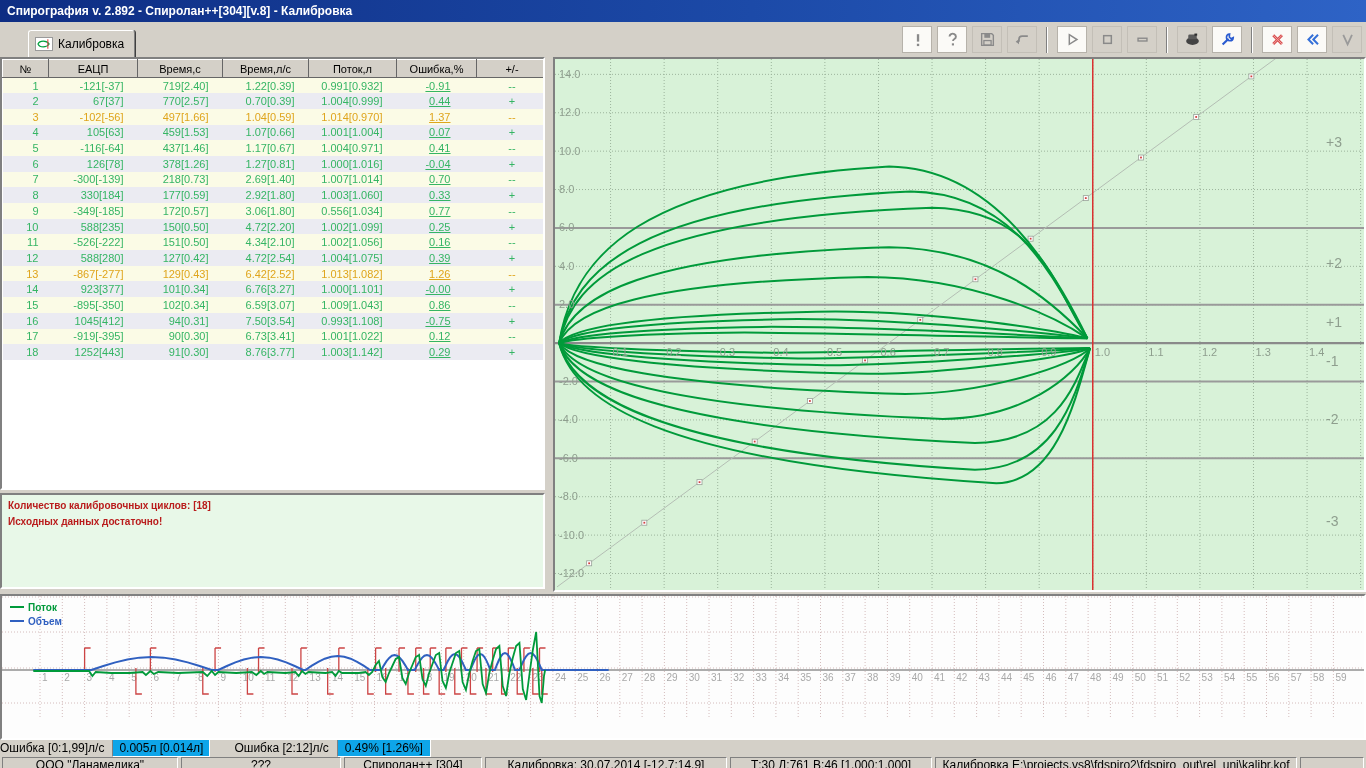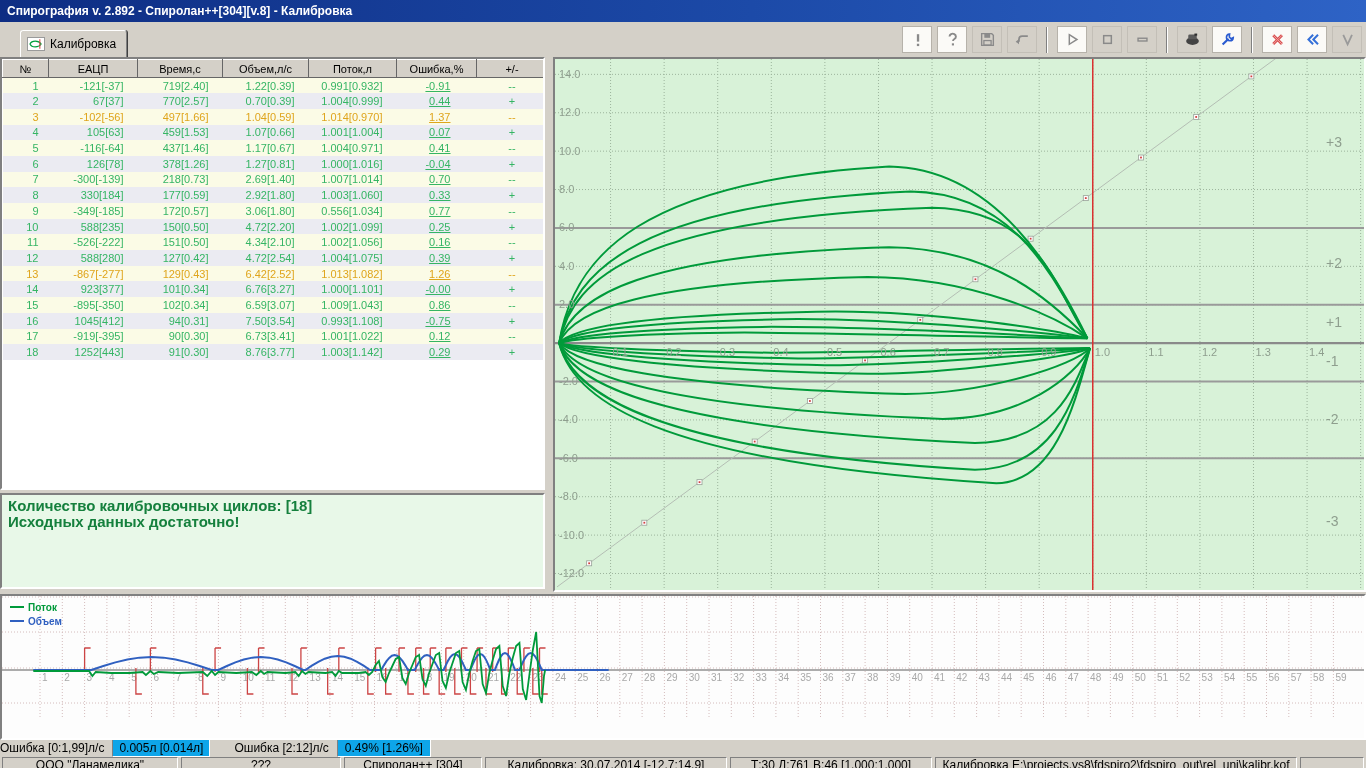--- a/index.html
+++ b/index.html
@@ -5,21 +5,21 @@
   * { margin:0; padding:0; box-sizing:border-box; }
   html,body { width:1366px; height:768px; overflow:hidden; }
   body { font-family:"Liberation Sans","DejaVu Sans",sans-serif; background:#d4d0c8; font-size:12px; }
   #app { width:1366px; height:768px; display:flex; flex-direction:column;border-radius:20px; }
 
   
   .titlebar { height:22px; background:linear-gradient(90deg,#0e2d83 0%, #1c4aa8 55%, #2e63c6 100%);
     color:#fff; font-weight:bold; font-size:12px; display:flex; align-items:center; padding-left:7px; flex:0 0 auto; }
 
   
-  .tabstrip { height:35px; display:flex; align-items:flex-end; flex:0 0 auto; padding:0 4px 0 0; }
+  .tabstrip { height:35px; display:flex; align-items:flex-end; flex:0 0 auto; padding:0 4px 0 8px; }
   .tab { margin-left:20px; height:27px; background:#d4d0c8; border:1px solid #808080; border-bottom:none;
     border-top-color:#fff; border-left-color:#fff; border-radius:3px 3px 0 0; display:flex; align-items:center;
     gap:5px; padding:0 10px 0 6px; font-size:12px; box-shadow:1px 0 0 #404040; }
   .tab-icon { width:18px; height:14px; background:#fff; border:1px solid #9a9a9a; display:inline-flex; }
   .tab-icon svg { width:100%; height:100%; }
   .toolbar { margin-left:auto; display:flex; align-items:center; gap:5px; padding-bottom:4px; }
   .tb-sep { width:2px; height:26px; border-left:1px solid #808080; border-right:1px solid #fff; margin:0 4px; }
   .tb-btn { width:30px; height:27px; display:flex; align-items:center; justify-content:center;
     border:1px solid #b6b2aa; background:#fbfaf7; }
   .tb-btn.disabled { background:#d4d0c8; border-color:#c3bfb7; }
@@ -35,21 +35,21 @@
   td { font-size:11px; height:15.7px; padding:0; white-space:nowrap; overflow:hidden; color:#35b564; }
   tr.odd  td { background:#fbfbe6; }
   tr.even td { background:#ebebf2; }
   tr.warn td { color:#dfa51c; }
   td.c0 { text-align:right; padding-right:10px; }
   td.c1,td.c2,td.c3,td.c4 { text-align:right; padding-right:14px; }
   td.c5 { text-align:right; padding-right:26px;text-decoration:underline; }
   td.c6 { text-align:center; }
   .hsplit { height:3px; flex:0 0 auto; }
   .info { height:96px; background:#e8f8e8; border:2px solid; border-color:#808080 #fff #fff #808080;
-    padding:3px 6px; font-weight:bold; font-size:15px; line-height:16px; color:#15803d; }
+    padding:3px 6px; font-weight:bold; font-size:10px; line-height:16px; color:#b91c1c; }
   .vsplit { width:8px; flex:0 0 auto; }
   .chart-big { flex:1; border:2px solid; border-color:#808080 #fff #fff #808080; background:#d8f2d8; overflow:hidden; }
   .chart-big svg { display:block; width:100%; height:100%; }
 
   
   .chart-bottom { height:146px; margin-top:2px; border:2px solid; border-color:#808080 #fff #fff #808080;
     background:#fdfdfd; overflow:hidden; flex:0 0 auto; position:relative; }
   .chart-bottom svg { display:block; }
   .legend { position:absolute; top:4px; left:8px; font-size:10px; font-weight:bold; }
   .legend-row { display:flex; align-items:center; gap:4px; height:14px; }
@@ -174,21 +174,21 @@
               <col style="width:86px">
               <col style="width:88px">
               <col style="width:80px">
               <col style="width:71px">
             </colgroup>
             <thead>
               <tr>
                 <th>№</th>
                 <th>ЕАЦП</th>
                 <th>Время,с</th>
-                <th>Объем,л/с</th>
+                <th>Время,л/с</th>
                 <th>Поток,л</th>
                 <th>Ошибка,%</th>
                 <th>+/-</th>
               </tr>
             </thead>
             <tbody>
               <tr class="odd">
                 <td class="c0">1</td>
                 <td class="c1">-121[-37]</td>
                 <td class="c2">719[2.40]</td>

